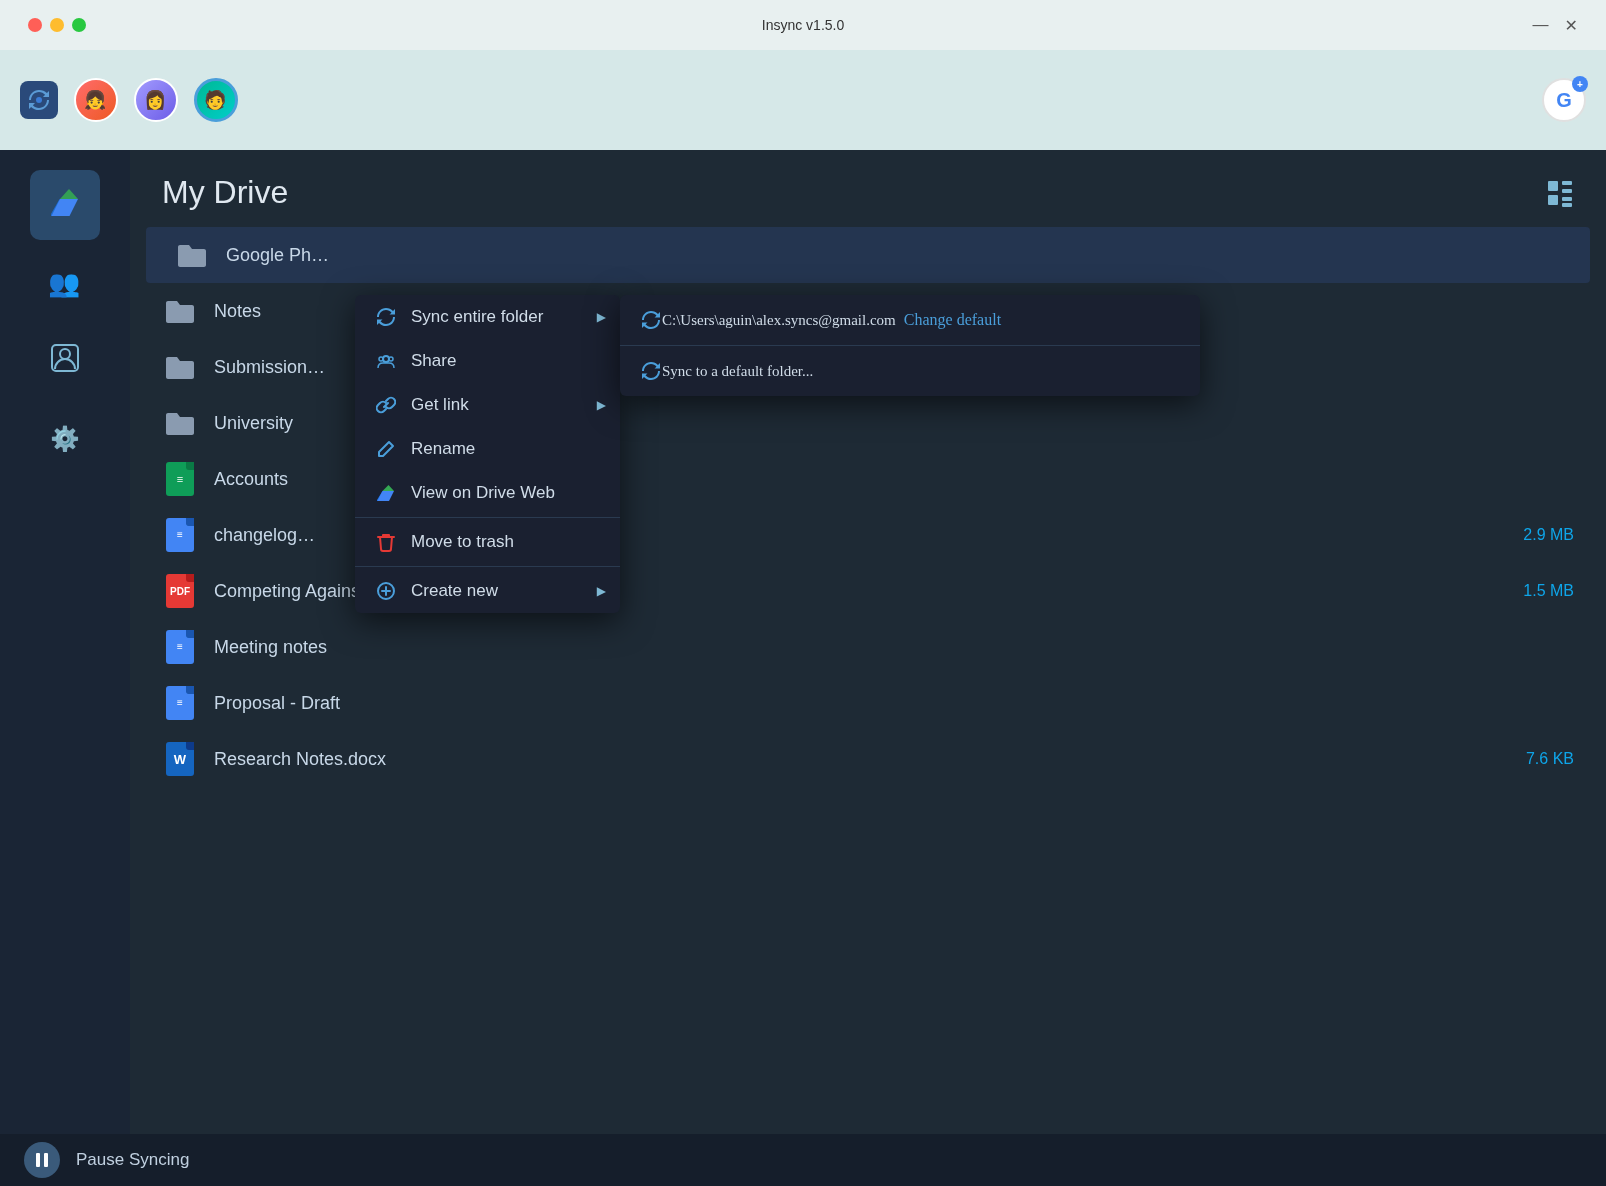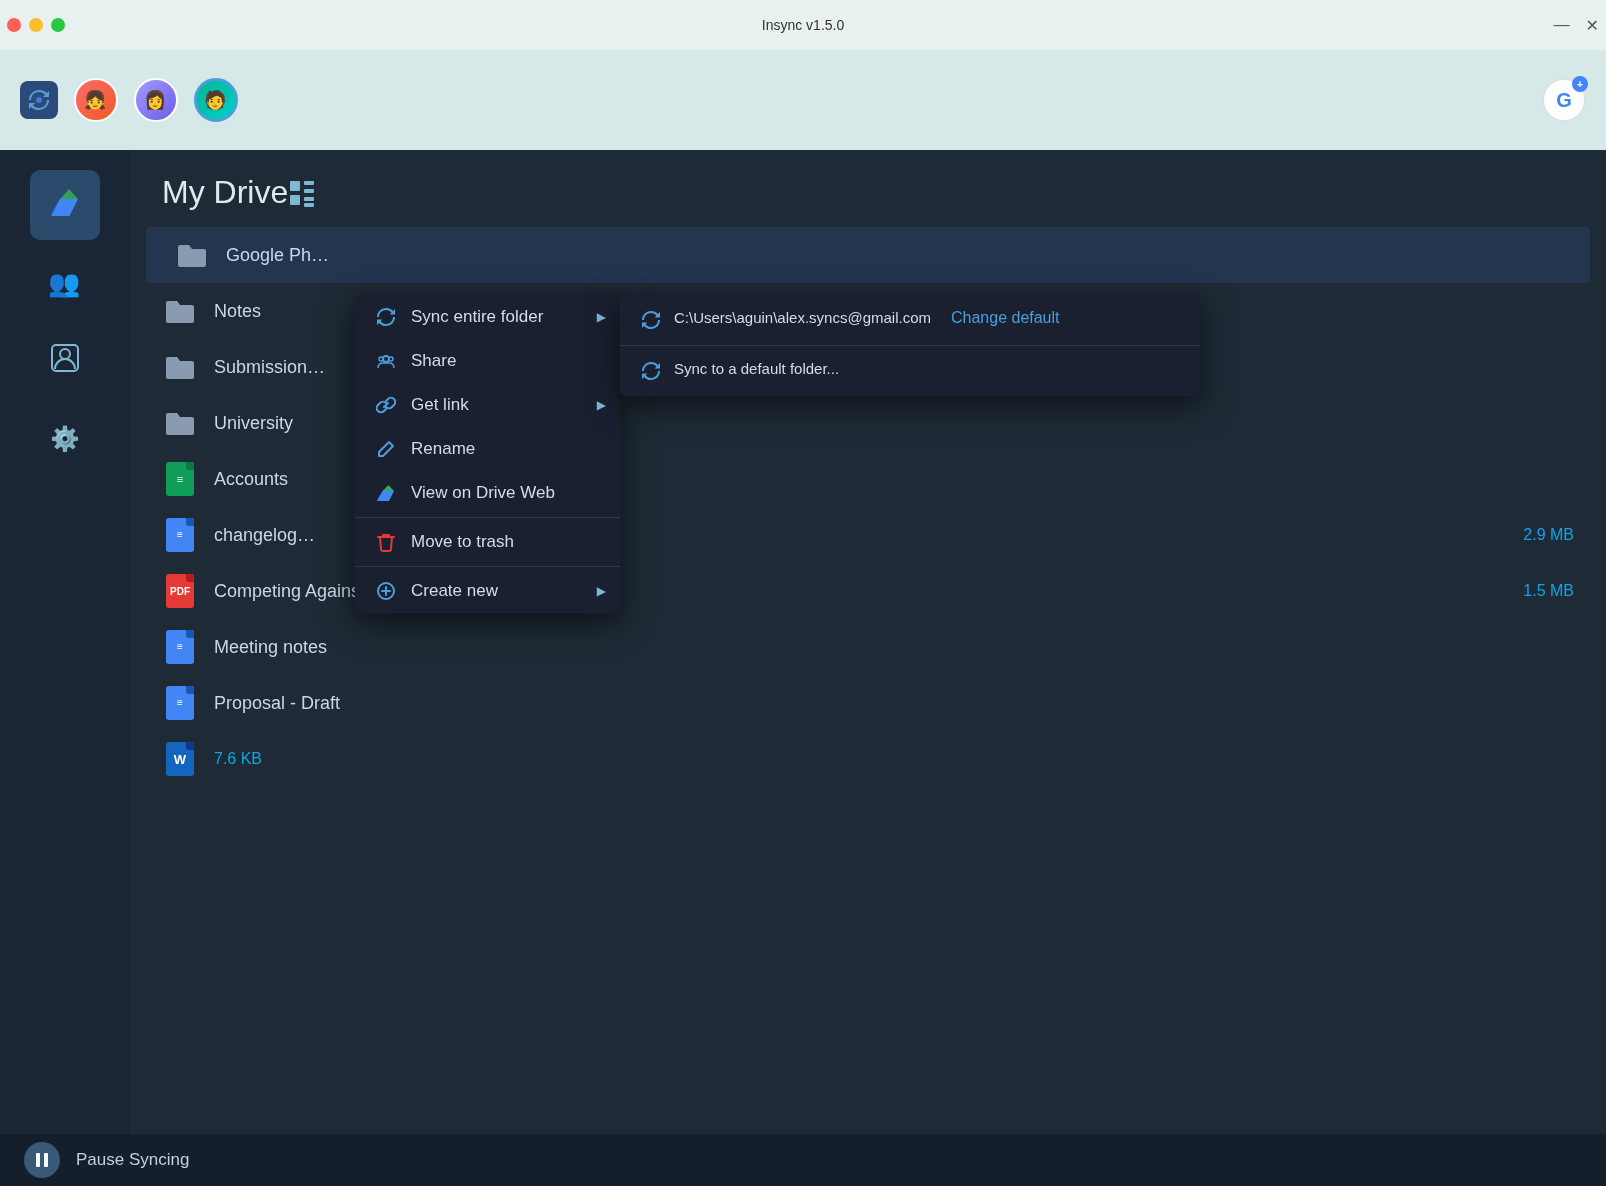--- a/index.html
+++ b/index.html
@@ -2,21 +2,21 @@
 <html><head>
   <meta charset="utf-8">
   <style>
     * { margin: 0; padding: 0; box-sizing: border-box; }
     body { width: 1606px; height: 1186px; font-family: -apple-system, BlinkMacSystemFont, 'Segoe UI', sans-serif; overflow: hidden; background: #1e2a35; }
 
     
     .titlebar {
       width: 100%; height: 50px; background: #e8f0f0;
       display: flex; align-items: center; justify-content: space-between;
-      padding: 0 7px; position: relative;
+      padding: 0 28px; position: relative;
     }
     .titlebar-controls { display: flex; gap: 8px; align-items: center; }
     .traffic-light { width: 14px; height: 14px; border-radius: 50%; }
     .traffic-light.red { background: #ff5f57; }
     .traffic-light.yellow { background: #febc2e; }
     .traffic-light.green { background: #28c840; }
     .titlebar-title { position: absolute; left: 50%; transform: translateX(-50%); font-size: 14px; color: #333; font-weight: 500; }
     .titlebar-window-controls { display: flex; gap: 16px; }
     .window-btn { background: none; border: none; cursor: pointer; font-size: 16px; color: #555; }
 
@@ -38,21 +38,21 @@
 
     
     .sidebar { width: 130px; background: #1a2535; display: flex; flex-direction: column; align-items: center; padding: 20px 0; gap: 8px; }
     .sidebar-item { width: 70px; height: 70px; display: flex; flex-direction: column; align-items: center; justify-content: center; border-radius: 10px; cursor: pointer; gap: 4px; }
     .sidebar-item.active { background: #2a4a6b; }
     .sidebar-icon { font-size: 24px; color: #7eb8d4; }
     .sidebar-icon.drive { color: #5b9bd5; }
 
     
     .content { flex: 1; background: #1e2a35; display: flex; flex-direction: column; }
-    .content-header { padding: 24px 32px 16px; display: flex; align-items: center; }
+    .content-header { padding: 24px 32px 16px; display: flex; align-items: center; justify-content: space-between; }
     .content-title { font-size: 32px; font-weight: 400; color: #e0e8f0; }
     .view-toggle { display: flex; gap: 8px; color: #7eb8d4; font-size: 22px; cursor: pointer; }
 
     
     .file-list { flex: 1; overflow-y: auto; padding: 0 16px; }
     .file-row { display: flex; align-items: center; padding: 10px 16px; border-radius: 4px; cursor: pointer; position: relative; }
     .file-icon { width: 36px; height: 36px; display: flex; align-items: center; justify-content: center; margin-right: 16px; font-size: 22px; flex-shrink: 0; }
     .file-name { flex: 1; color: #c8d8e8; font-size: 18px; }
     .file-size { color: #0ea5e9; font-size: 16px; }
 
@@ -63,21 +63,21 @@
     .pdf-red { background: #e53935; color: white; width: 28px; height: 34px; border-radius: 3px; display: flex; align-items: center; justify-content: center; font-size: 11px; font-weight: bold; }
     .word-blue { background: #1565c0; color: white; width: 28px; height: 34px; border-radius: 3px; display: flex; align-items: center; justify-content: center; font-size: 13px; font-weight: bold; }
     .context-menu { position: fixed; top: 295px; left: 355px; width: 265px; background: #1a2030; border-radius: 6px; box-shadow: 0 8px 32px rgba(0,0,0,0.6); z-index: 200; overflow: hidden; }
     .context-menu-item { display: flex; align-items: center; padding: 12px 20px; cursor: pointer; color: #d0dce8; font-size: 17px; gap: 14px; position: relative; }
     .context-menu-item .item-icon { width: 22px; display: flex; align-items: center; justify-content: center; font-size: 18px; }
     .context-menu-divider { height: 1px; background: #2a3a50; margin: 2px 0; }
     .has-submenu::after { content: '▶'; position: absolute; right: 14px; font-size: 12px; color: #7eb8d4; }
 
     
     .sync-submenu { position: fixed; top: 295px; left: 620px; width: 580px; background: #1a2030; border-radius: 6px; box-shadow: 0 8px 32px rgba(0,0,0,0.6); z-index: 300; overflow: hidden; }
-    .sync-submenu-item { display: flex; align-items: flex-start; padding: 14px 20px; cursor: pointer; color: #d0dce8; font-size: 16px; gap: 12px; border-bottom: 1px solid #2a3a50; }
+    .sync-submenu-item { display: flex; align-items: center; padding: 14px 20px; cursor: pointer; color: #d0dce8; font-size: 16px; gap: 0; border-bottom: 1px solid #2a3a50; font-family: Liberation Serif, serif; }
     .sync-submenu-item:last-child { border-bottom: none; }
     .sync-icon-small { width: 22px; height: 22px; display: flex; align-items: center; justify-content: center; }
     .change-default { color: #4a9eda; font-size: 16px; margin-left: 8px; }
     .path-text { color: #d0dce8; font-size: 15px; }
 
     
     .status-bar { height: 52px; background: #151e2b; display: flex; align-items: center; padding: 0 24px; gap: 16px; }
     .pause-btn { width: 36px; height: 36px; border-radius: 50%; background: #3a5a7a; display: flex; align-items: center; justify-content: center; cursor: pointer; color: white; font-size: 16px; }
     .status-text { color: #c0d0e0; font-size: 17px; }
 
@@ -254,20 +254,21 @@
         <span class="file-name">Proposal - Draft</span>
       </div>
 
       <div class="file-row">
         <div class="file-icon">
           <div class="word-blue" style="position:relative;">
             <span style="font-size:13px;font-weight:bold;">W</span>
             <div style="position:absolute;top:0;right:0;width:8px;height:8px;background:#0d3a8a;border-bottom-left-radius:3px;"></div>
           </div>
         </div>
+        <span class="file-name">Research Notes.docx</span>
         <span class="file-size">7.6 KB</span>
       </div>
     </div>
   </div>
 </div>
 
 <div class="status-bar">
   <div class="pause-btn">
     <svg width="18" height="18" viewBox="0 0 18 18" fill="none">
       <rect x="3" y="2" width="4" height="14" rx="1" fill="white"></rect>

